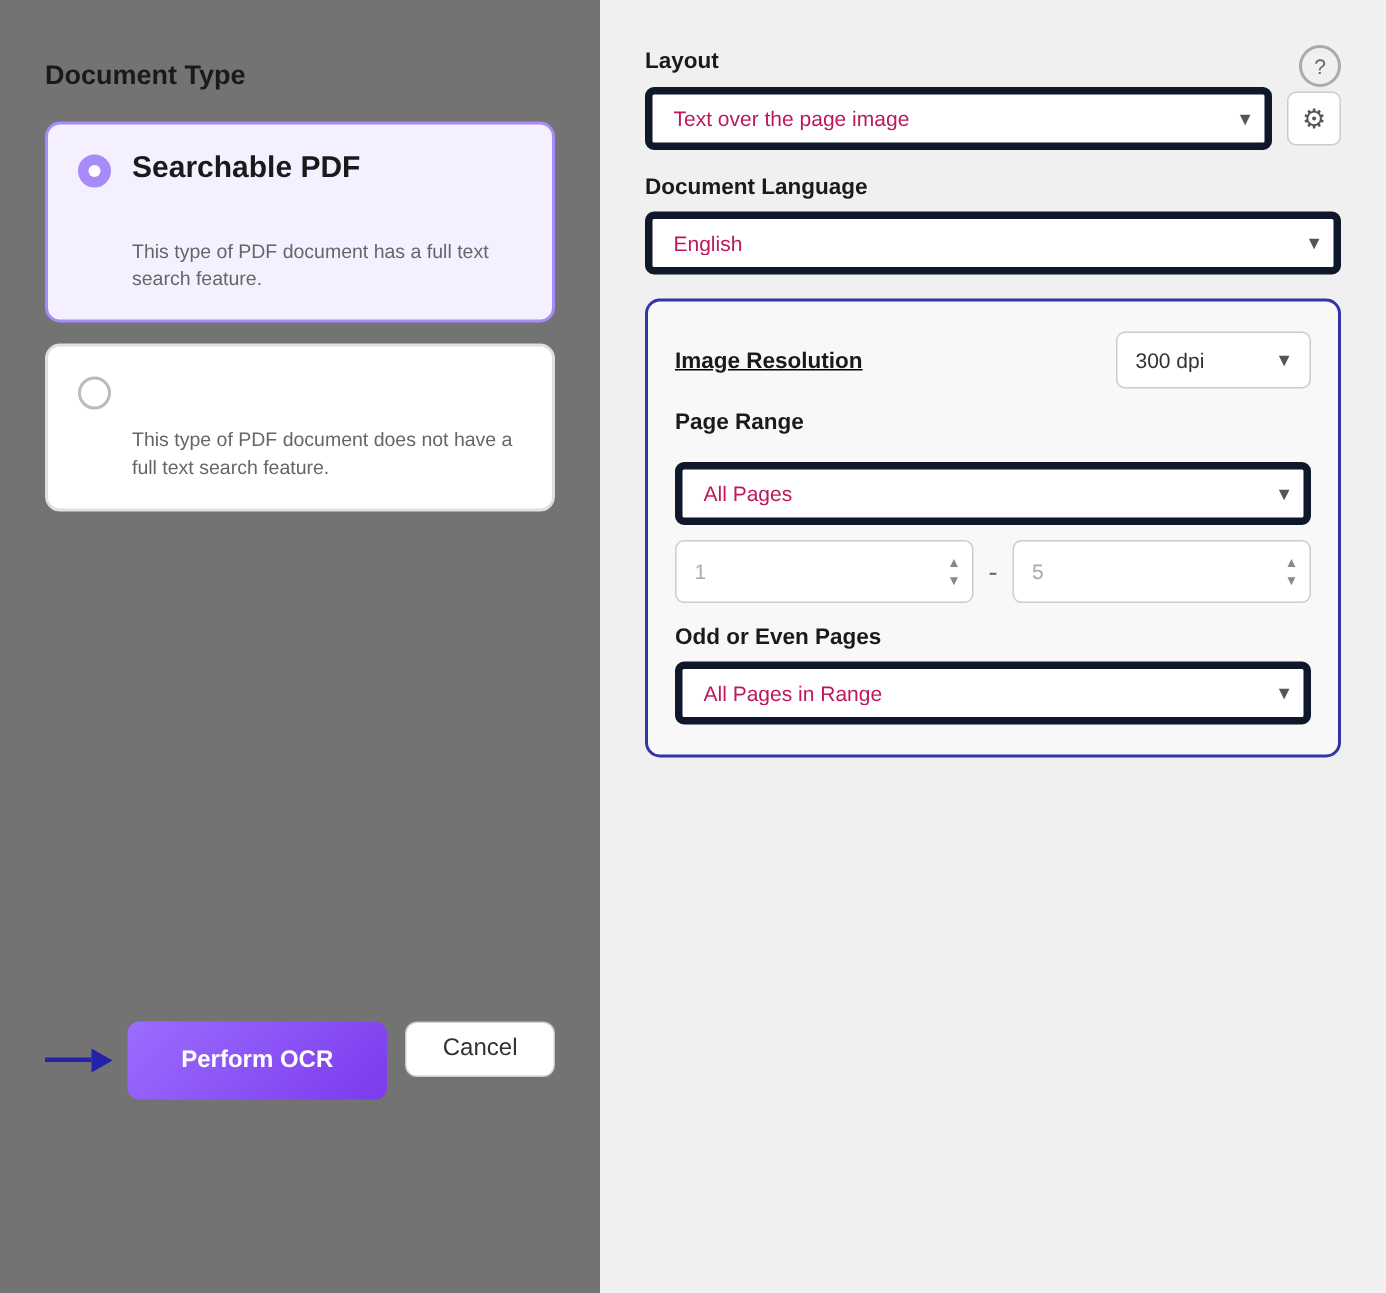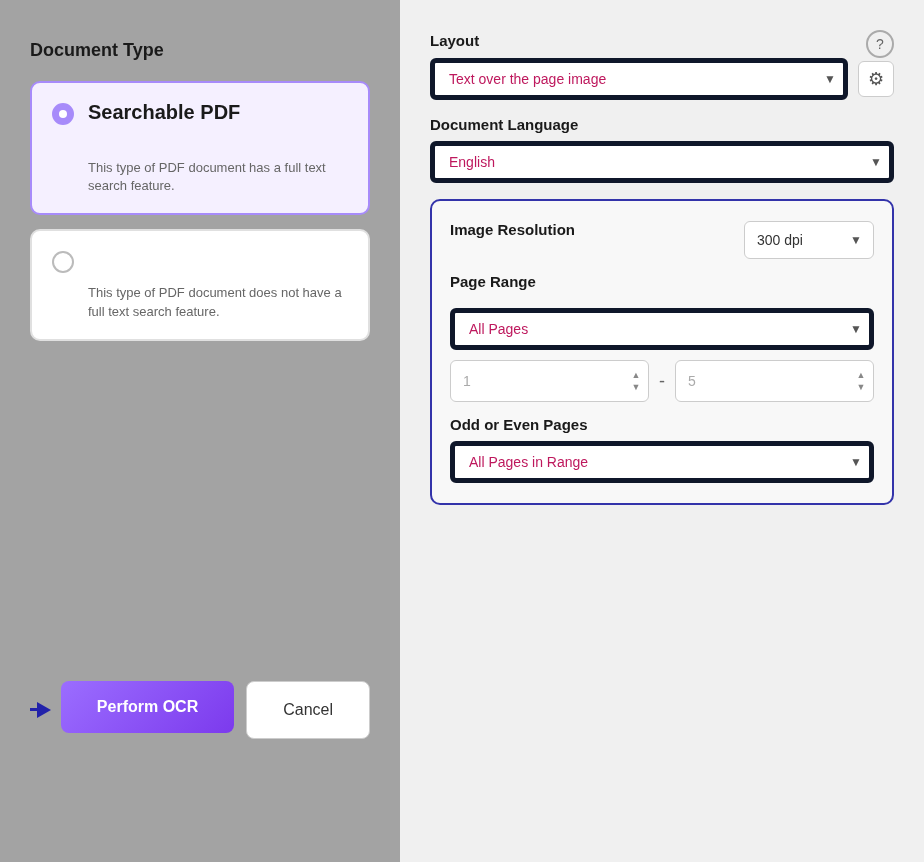--- a/index.html
+++ b/index.html
@@ -7,21 +7,21 @@
       font-family: -apple-system, BlinkMacSystemFont, 'Segoe UI', Arial, sans-serif;
       background: #f0f0f0;
       width: 924px;
       height: 862px;
       display: flex;
       overflow: hidden;
     }
 
     .left-panel {
       width: 400px;
-      background: #a3a3a3;
+      background: #737373;
       padding: 40px 30px;
       flex-shrink: 0;
     }
 
     .right-panel {
       flex: 1;
       background: #f0f0f0;
       padding: 30px 30px 30px 30px;
       display: flex;
       flex-direction: column;
@@ -175,21 +175,23 @@
       border-radius: 10px;
       padding: 20px 18px;
       background: #f8f8f8;
       display: flex;
       flex-direction: column;
       gap: 14px;
     }
 
     .resolution-row {
       display: flex;
+      align-items: center;
       justify-content: space-between;
+      text-decoration: underline;
     }
 
     .resolution-label {
       font-size: 15px;
       font-weight: 700;
       color: #1a1a1a;
     }
 
     .resolution-dropdown-wrapper {
       position: relative;
@@ -311,22 +313,22 @@
       border: none;
       border-radius: 8px;
       color: white;
       font-size: 16px;
       font-weight: 600;
       cursor: pointer;
       flex-shrink: 0;
     }
 
     .cancel-btn {
-      height: 58px;
-      padding: 0 36px;
+      height: 37px;
+      padding: 0 24px;
       background: white;
       border: 1px solid #ccc;
       border-radius: 8px;
       color: #333;
       font-size: 16px;
       font-weight: 500;
       cursor: pointer;
       flex-shrink: 0;
     }
 

